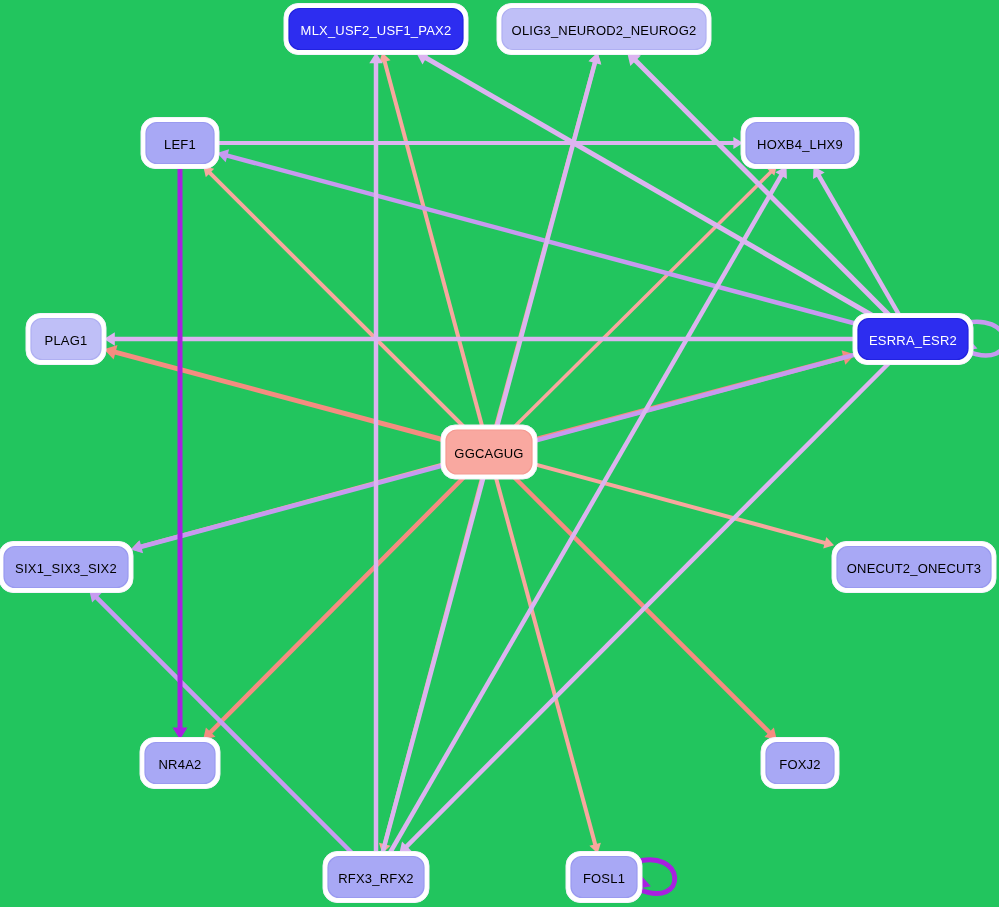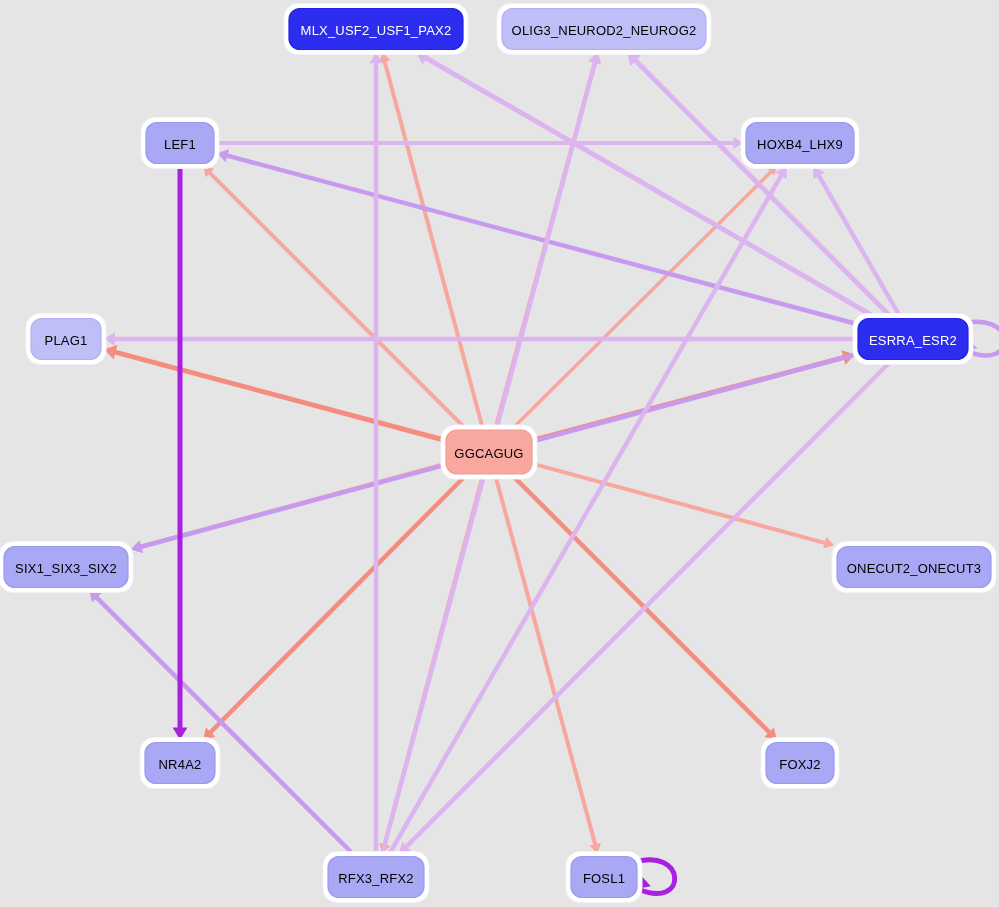--- a/index.html
+++ b/index.html
@@ -4,21 +4,21 @@
 <style>
   html, body {
     margin: 0;
     padding: 0;
     background: #ffffff;
   }
   #canvas-wrap {
     position: relative;
     width: 999px;
     height: 907px;
-    background: #e5e5e5;
+    background: #22c55e;
     overflow: hidden;
     font-family: "Liberation Sans", sans-serif;
   }
   svg#graph {
     position: absolute;
     left: 0;
     top: 0;
     width: 999px;
     height: 907px;
     display: block;

